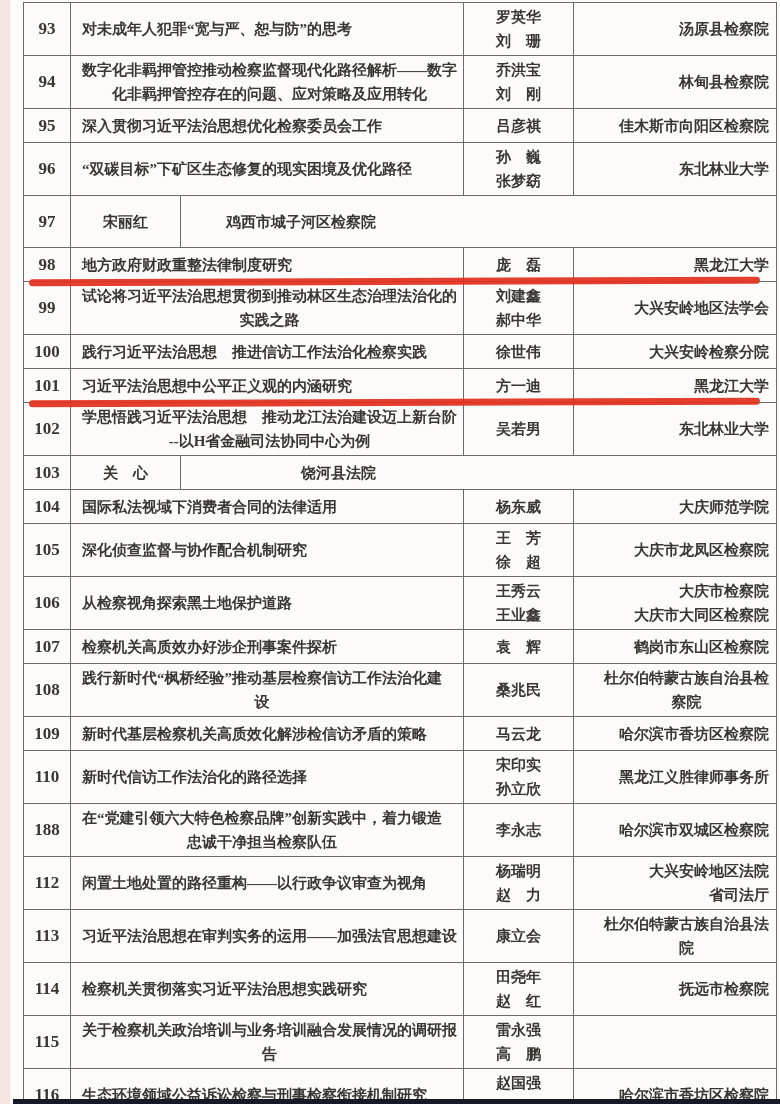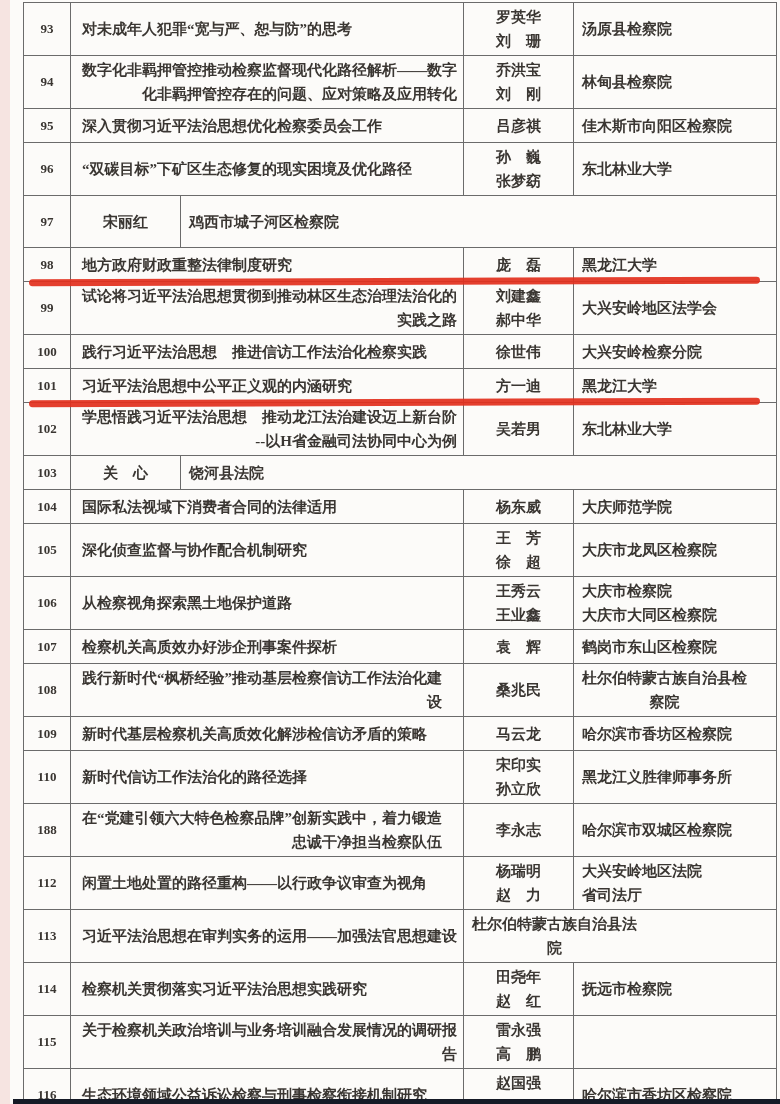--- a/index.html
+++ b/index.html
@@ -30,28 +30,28 @@
   .row.short{min-height:34px;}
   .row.tall{min-height:52px;}
   .cell{
     box-sizing:border-box;flex-shrink:0;
     display:flex;flex-direction:column;justify-content:center;
     border-right:1px solid #6b6b6b;
     font-size:15px;line-height:24px;
     font-weight:600;
     padding:2px 0;
   }
-  .c-no{width:47px;align-items:center;text-align:right;font-size:13px;}
+  .c-no{width:47px;align-items:center;text-align:right;font-size:17px;}
   .c-title{
-    width:393px;align-items:flex-start;text-align:right;
+    width:393px;align-items:flex-start;text-align:center;
     padding:2px 5px 2px 11px;
     white-space:pre-line;word-break:break-all;
   }
   .c-authors{width:110px;align-items:center;text-align:left;}
-  .c-insts{width:203px;align-items:flex-start;text-align:center;border-right:none;
+  .c-insts{width:203px;align-items:flex-end;text-align:center;border-right:none;
     white-space:pre-line;padding:2px 8px;}
   .line{display:block;}
   .red-underline{
     position:absolute;left:5px;right:16px;bottom:-4px;height:7px;
     border-radius:6px;
     transform:rotate(-0.2deg);
     opacity:.93;
     z-index:5;
     pointer-events:none;
   }
@@ -233,20 +233,23 @@
     <div class="cell c-title">闲置土地处置的路径重构——以行政争议审查为视角</div>
     <div class="cell c-authors">
           <div class="line">杨瑞明</div>
           <div class="line">赵　力</div>
         </div>
     <div class="cell c-insts"><div class="line">大兴安岭地区法院</div><div class="line">省司法厅</div></div>
   </div>
       <div class="row tall">
     <div class="cell c-no">113</div>
     <div class="cell c-title">习近平法治思想在审判实务的运用——加强法官思想建设</div>
+    <div class="cell c-authors">
+          <div class="line">康立会</div>
+        </div>
     <div class="cell c-insts"><div class="line">杜尔伯特蒙古族自治县法
 院</div></div>
   </div>
       <div class="row tall">
     <div class="cell c-no">114</div>
     <div class="cell c-title">检察机关贯彻落实习近平法治思想实践研究</div>
     <div class="cell c-authors">
           <div class="line">田尧年</div>
           <div class="line">赵　红</div>
         </div>

